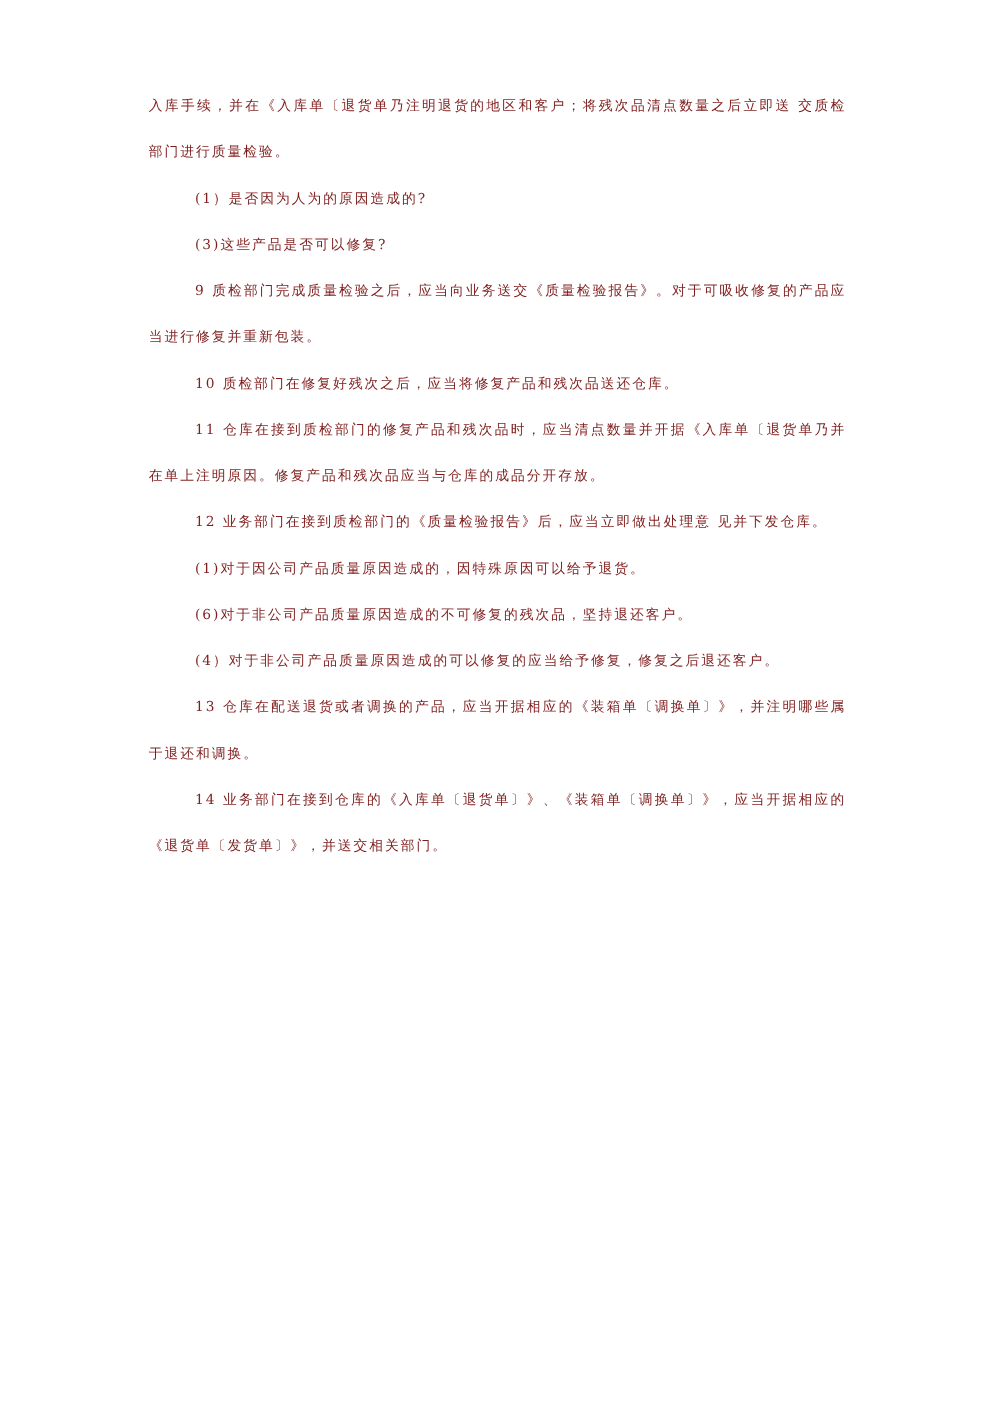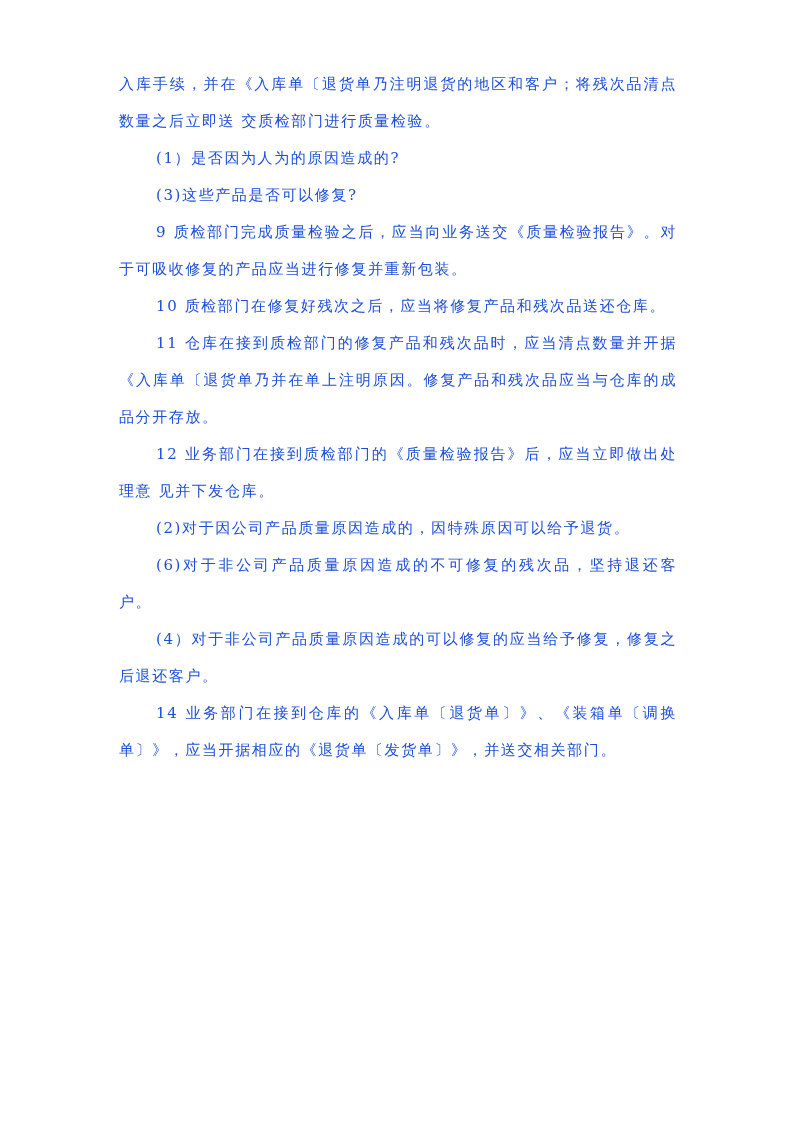--- a/index.html
+++ b/index.html
@@ -3,36 +3,37 @@
 <meta charset="utf-8">
 <style>
   html, body { margin: 0; padding: 0; background: #ffffff; }
   body { width: 793px; height: 1122px; position: relative; overflow: hidden; }
   .page {
     position: absolute;
     left: 119px;
     top: 66px;
     width: 558px;
     font-family: "DejaVu Serif", "Liberation Serif", serif;
-    font-size: 15px;
-    color: #1d4ed8;
+    font-size: 11px;
+    color: #7f1d1d;
     line-height: 37px;
     letter-spacing: 1.6px;
   }
   .para { margin: 0; padding: 0; text-align: justify; }
   .indent { text-indent: 37px; }
 </style>
 </head>
 <body>
 
 <div class="page">
   <p class="para">入库手续，并在《入库单〔退货单乃注明退货的地区和客户；将残次品清点数量之后立即送 交质检部门进行质量检验。</p>
   <p class="para indent">(1）是否因为人为的原因造成的?</p>
   <p class="para indent">(3)这些产品是否可以修复?</p>
   <p class="para indent">9 质检部门完成质量检验之后，应当向业务送交《质量检验报告》。对于可吸收修复的产品应当进行修复并重新包装。</p>
   <p class="para indent">10 质检部门在修复好残次之后，应当将修复产品和残次品送还仓库。</p>
   <p class="para indent">11 仓库在接到质检部门的修复产品和残次品时，应当清点数量并开据《入库单〔退货单乃并在单上注明原因。修复产品和残次品应当与仓库的成品分开存放。</p>
   <p class="para indent">12 业务部门在接到质检部门的《质量检验报告》后，应当立即做出处理意 见并下发仓库。</p>
-  <p class="para indent">(2)对于因公司产品质量原因造成的，因特殊原因可以给予退货。</p>
+  <p class="para indent">(1)对于因公司产品质量原因造成的，因特殊原因可以给予退货。</p>
   <p class="para indent">(6)对于非公司产品质量原因造成的不可修复的残次品，坚持退还客户。</p>
   <p class="para indent">(4）对于非公司产品质量原因造成的可以修复的应当给予修复，修复之后退还客户。</p>
+  <p class="para indent">13 仓库在配送退货或者调换的产品，应当开据相应的《装箱单〔调换单〕》，并注明哪些属于退还和调换。</p>
   <p class="para indent">14 业务部门在接到仓库的《入库单〔退货单〕》、《装箱单〔调换单〕》，应当开据相应的《退货单〔发货单〕》，并送交相关部门。</p>
 </div>
 
 </body></html>

